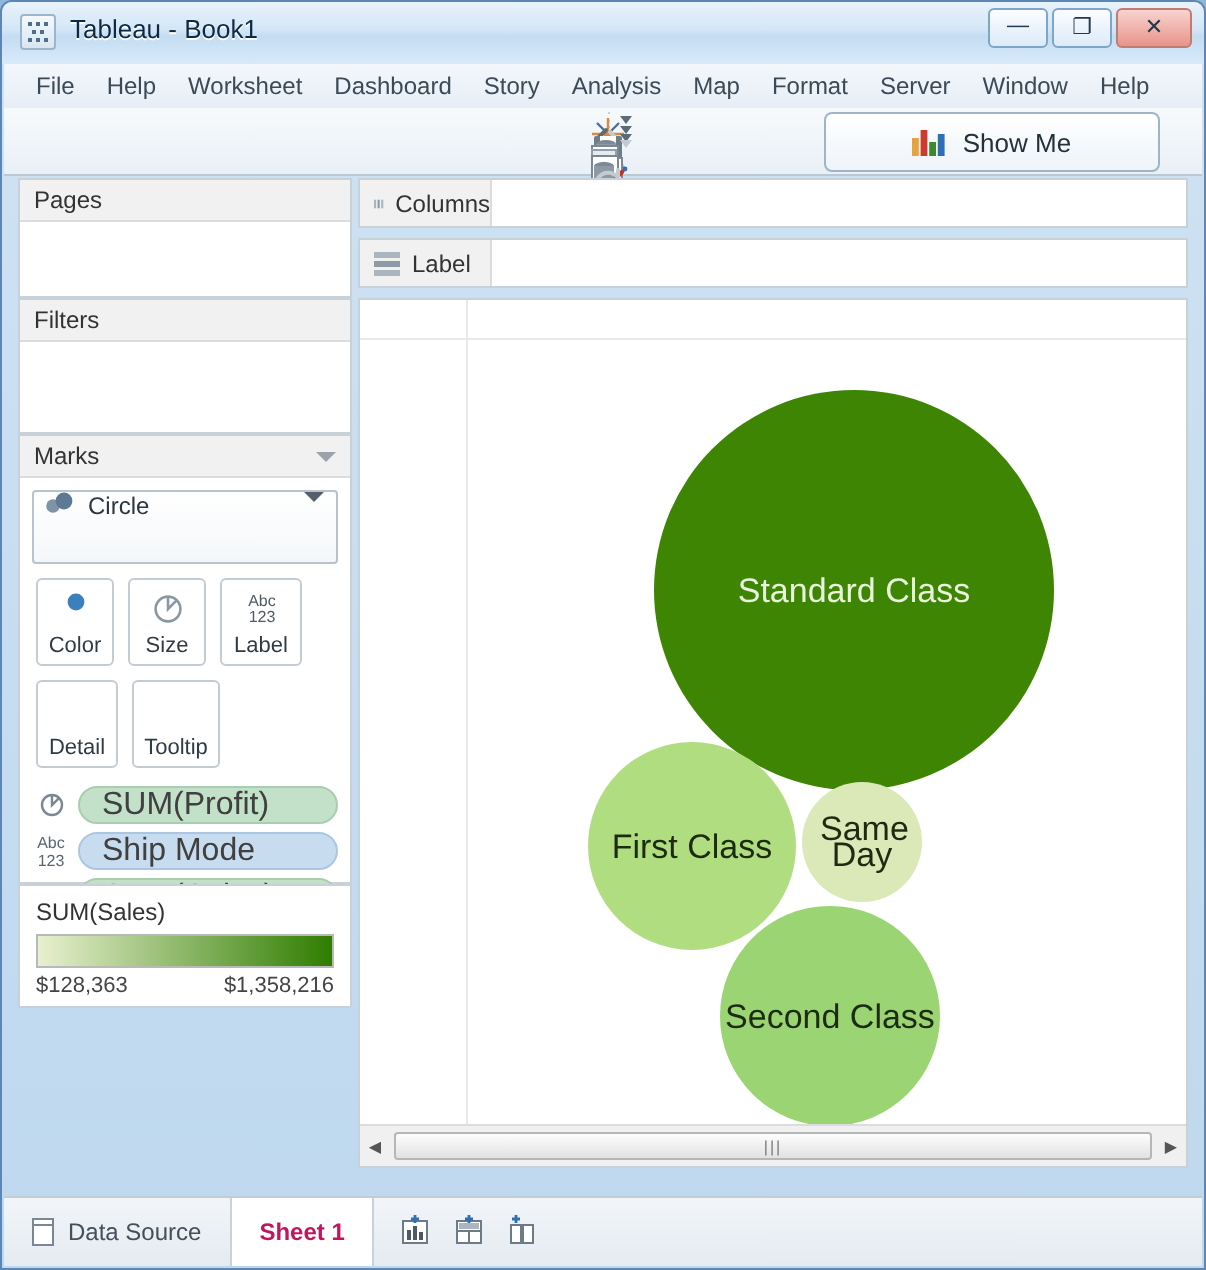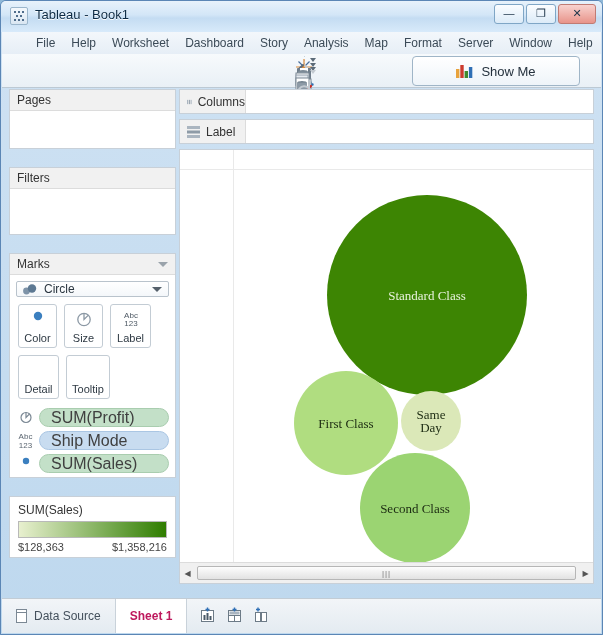--- a/index.html
+++ b/index.html
@@ -44,21 +44,21 @@
   }
   .wbtn.close { width:38px; background:linear-gradient(#f8d3cf,#e8948a); border-color:#c07b73; }
   .wbtn b {
     position:absolute; left:0; right:0; top:2px;
     text-align:center; font-size:11px; font-weight:normal; color:#22394d;
   }
   
   .menubar {
     position:absolute; left:1px; right:1px; top:31px; height:22px;
     background:linear-gradient(#f3f7fb,#e6eef6);
-    display:flex; align-items:center; padding-left:26px;
+    display:flex; align-items:center; padding-left:8px;
   }
   .menu-item {
     padding:3px 8px; color:#3b4a57; font-size:12px; white-space:nowrap;
   }
   
   .toolbar {
     position:absolute; left:1px; right:1px; top:53px; height:33px;
     background:linear-gradient(#f7fafc,#e9f0f6);
     border-bottom:1px solid #bcc9d4;
     display:flex; align-items:center; padding-left:6px;flex-direction:column;
@@ -76,37 +76,37 @@
     background:linear-gradient(#ffffff,#eef4f9);
     display:flex; align-items:center; justify-content:center; gap:7px;
     font-size:13px; color:#24313d;
   }
   
   .leftpane {
     position:absolute; left:8px; top:88px; width:167px; bottom:50px;
   }
   .card {
     background:#fff; border:1px solid #c8d0d8;
-    box-sizing:border-box; margin-bottom:18px; position:relative;
+    box-sizing:border-box; margin-bottom:0; position:relative;
   }
   .card-hd {
     background:#f1f1f1; border-bottom:1px solid #dcdcdc;
     padding:3px 7px; font-size:12px; color:#333;
     display:flex; align-items:center; justify-content:space-between;
   }
   .card-body { background:#fff; }
   .tri-down {
     width:0;height:0;border-left:5px solid transparent;border-right:5px solid transparent;
     border-top:5px solid #9aa3ab;
   }
   
   .mark-type {
-    margin:6px 6px 7px 6px; height:16px;
+    margin:6px 6px 7px 6px; height:37px;
     border:1px solid #b9c3cc; background:linear-gradient(#fff,#f4f7fa);
-    border-radius:2px; display:flex; align-items:center; padding:0 5px;
+    border-radius:2px; display:flex; align-items:flex-start; padding:0 5px;
     font-size:12px; color:#2b3640; position:relative; box-sizing:border-box;
   }
   .mark-type .lbl { margin-left:7px; }
   .mark-type .tri-down { position:absolute; right:6px; border-top-color:#55606b; }
   .btn-row { display:flex; gap:7px; padding:0 8px 7px 8px; }
   .mbtn {
     width:39px; height:44px; border:1px solid #c3ccd4; border-radius:3px;
     background:#fff; display:flex; flex-direction:column;
     align-items:center; justify-content:flex-end; padding-bottom:3px;
     font-size:11px; color:#2f3a44; box-sizing:border-box;
@@ -141,21 +141,21 @@
   .viewarea {
     position:absolute; left:0; top:60px; right:0; bottom:0;
     background:#fff; border:1px solid #c8d0d8; box-sizing:border-box;
   }
   .canvas { position:absolute; left:0; top:0; right:0; bottom:21px; overflow:hidden; }
   .vline { position:absolute; left:53px; top:0; bottom:0; width:1px; background:#e9e9e9; }
   .hline { position:absolute; left:0; right:0; top:19px; height:1px; background:#e9e9e9; }
   .bubble {
     position:absolute; border-radius:50%;
     display:flex; align-items:center; justify-content:center;
-    text-align:center; font-size:13px; line-height:13px;font-family:Liberation Serif, serif;
+    text-align:center; font-size:17px; line-height:13px;
   }
   .hscroll {
     position:absolute; left:0; right:0; bottom:0; height:20px;
     background:#f0f0f0; border-top:1px solid #dcdcdc;
     display:flex; align-items:center;
   }
   .sarrow { width:15px; text-align:center; font-size:8px; color:#555; }
   .strack { flex:1; height:14px; position:relative; }
   .sthumb {
     position:absolute; left:2px; right:2px; top:0; height:14px;

